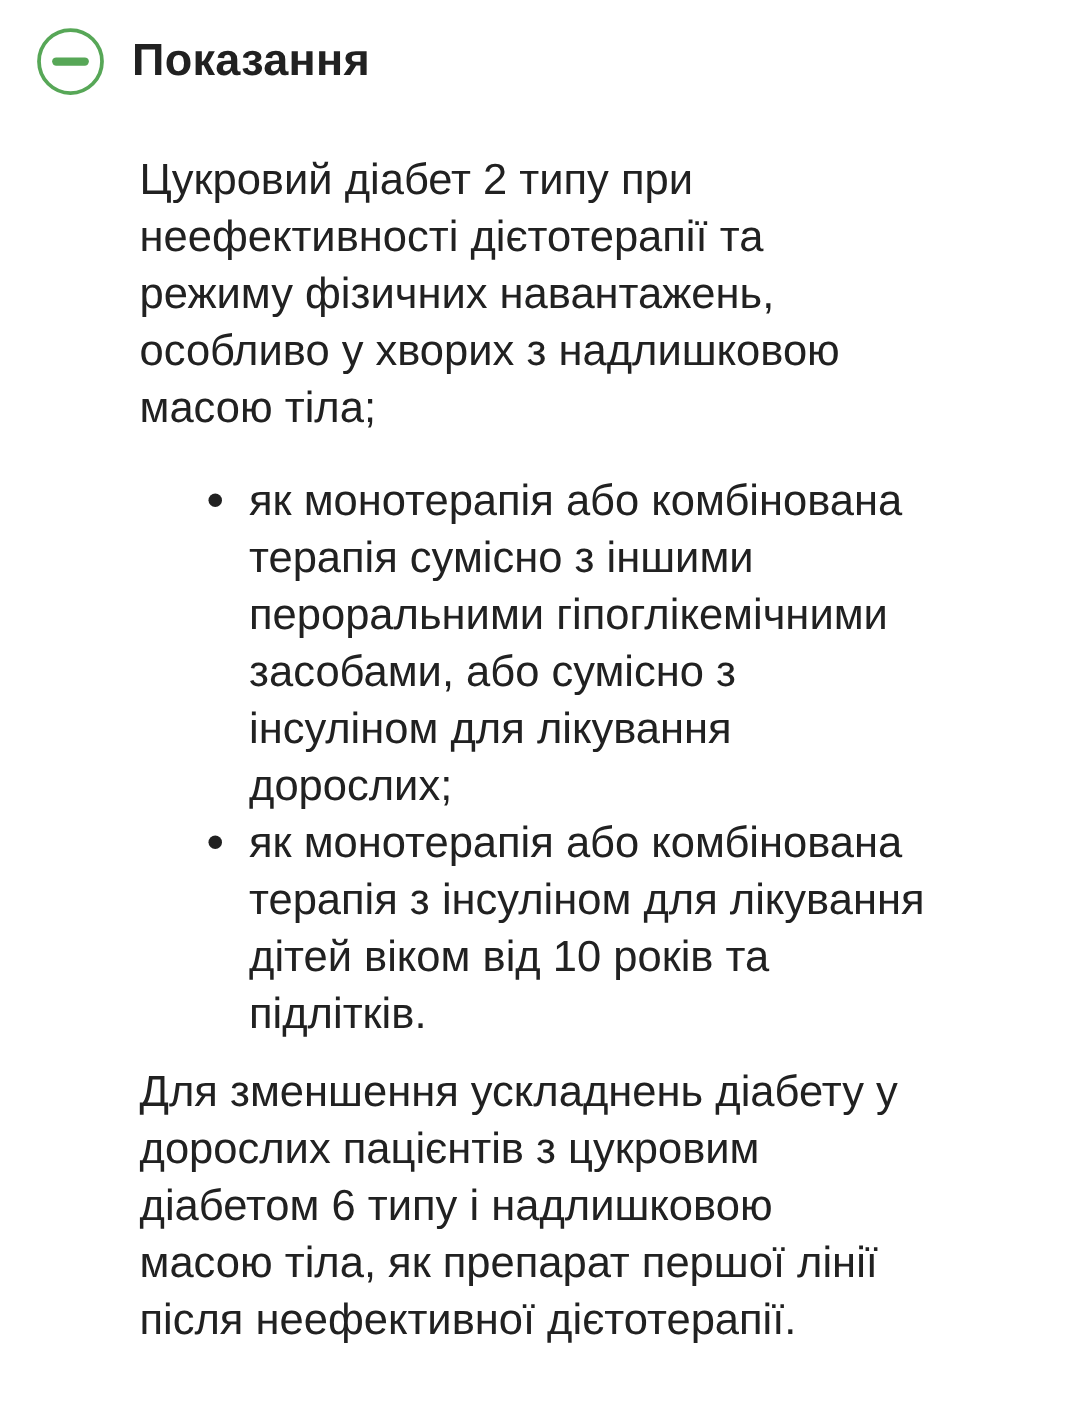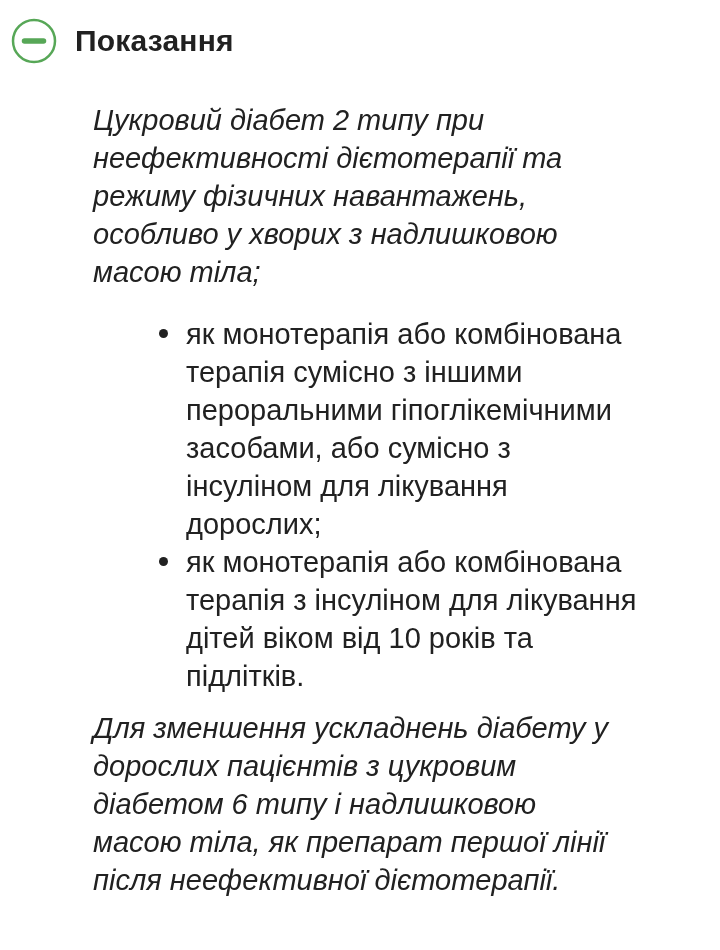--- a/index.html
+++ b/index.html
@@ -15,21 +15,21 @@
     color: var(--text-color, #212121);
     overflow: hidden;
   }
   .accordion-section {
     width: 100%;
     height: 100%;
   }
   .accordion-header {
     display: flex;
     gap: 18px;
-    padding: 18px 24px 0 11px;
+    padding: 18px 24px 0 24px;
     cursor: pointer;
   }
   .toggle-icon {
     width: 46px;
     height: 46px;
     flex: 0 0 auto;
     display: block;
   }
   .section-title {
     margin: 0;
@@ -41,34 +41,32 @@
   }
   .section-body {
     padding: 0 40px 0 93px;
     font-size: 29px;
     line-height: 38px;
     font-weight: 400;
   }
   .para {
     margin: 0;
     white-space: pre-line;
-    font-style: italic;
   }
   .para-first {
     margin-top: 37px;
   }
   ul.bullet-list {
     list-style: none;
     margin: 24px 0 14px 0;
     padding: 0 0 0 73px;
   }
   ul.bullet-list li {
     position: relative;
     white-space: pre-line;
-    margin-left: 20px;
   }
   ul.bullet-list li::before {
     content: "";
     position: absolute;
     left: -27px;
     top: 14px;
     width: 9px;
     height: 9px;
     border-radius: 50%;
     background: var(--text-color, #212121);

